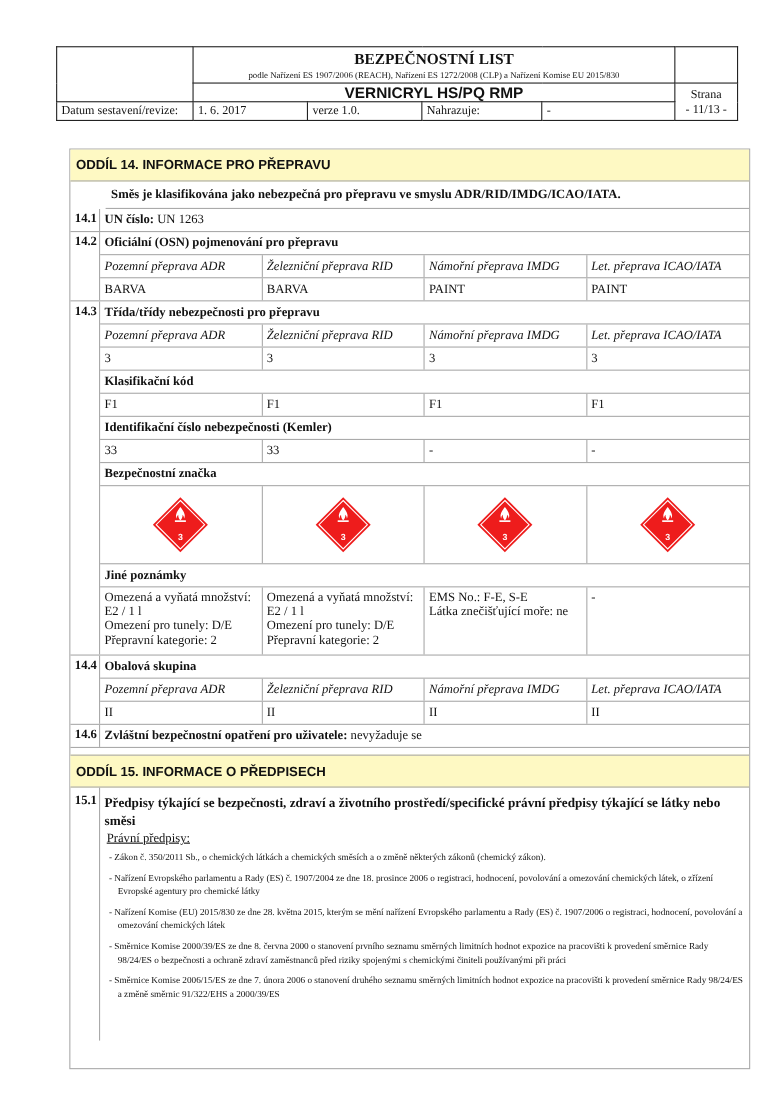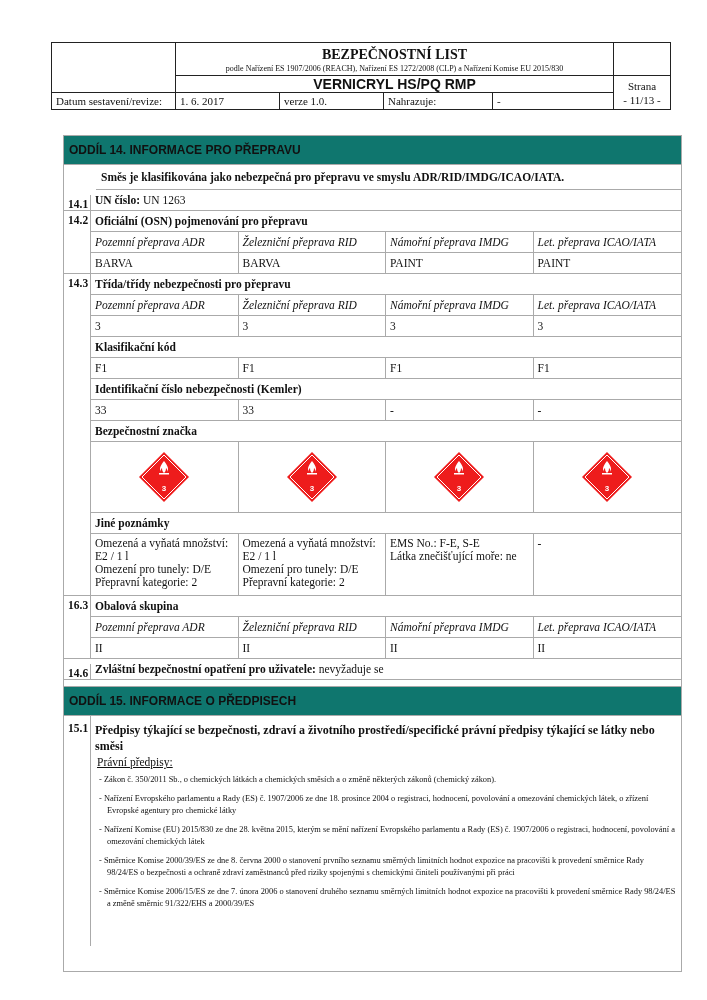--- a/index.html
+++ b/index.html
@@ -7,35 +7,35 @@
   .hdr { position: absolute; left: 51px; top: 42px; width: 620px; border-collapse: collapse; font-family: "Liberation Serif", serif; }
   .hdr td { border: 1px solid #222; padding: 0 4px; font-size: 11px; height: 16px; }
   .hdr .logo { width: 115px; height: 44px; }
   .hdr .title { text-align: center; }
   .hdr .title .t1 { font-weight: bold; font-size: 14px; line-height: 17px; padding-top: 3px; }
   .hdr .title .t2 { font-size: 8px; line-height: 12px; }
   .hdr .prod { text-align: center; font-family: "Liberation Sans", sans-serif; font-weight: bold; font-size: 14px; }
   .hdr .strana { text-align: center; font-size: 11px; line-height: 14px; width: 48px; }
 
   .body-frame { position: absolute; left: 63px; top: 135px; width: 617px; height: 835px; border: 1px solid #aaa; }
-  .sec-head { background: #0f766e; font-family: "Liberation Sans", sans-serif; font-weight: bold; font-size: 12px; height: 28px; line-height: 28px; padding-left: 5px; border-bottom: 1px solid #aaa; }
+  .sec-head { background: #fef9c3; font-family: "Liberation Sans", sans-serif; font-weight: bold; font-size: 12px; height: 28px; line-height: 28px; padding-left: 5px; border-bottom: 1px solid #aaa; }
   .line { border-bottom: 1px solid #aaa; font-size: 11.5px; }
   .intro { font-weight: bold; height: 24px; line-height: 24px; padding-left: 5px; margin-left: 32px; }
   .row { display: flex; border-bottom: 1px solid #aaa; }
   .num { width: 27px; font-weight: bold; font-size: 11.5px; padding-left: 4px; padding-top: 3px; border-right: 1px solid #aaa; box-sizing: border-box; flex: none; }
   .cont { flex: 1; font-size: 11.5px; }
   .cont .lbl { font-weight: bold; padding: 3px 4px; line-height: 14px; }
   .sub-lbl { font-weight: bold; padding: 3px 4px; border-top: 1px solid #aaa; line-height: 14px; }
   .grid4 { display: flex; border-top: 1px solid #aaa; }
   .grid4 > div { width: 25%; padding: 3px 4px; box-sizing: border-box; border-right: 1px solid #aaa; line-height: 14px; font-size: 11.5px; }
   .grid4 > div:last-child { border-right: none; }
   .grid4.hd > div { font-style: italic; }
   .grid4.pics > div { height: 70px; display: flex; align-items: center; justify-content: center; }
   .grid4.notes > div { line-height: 13px; padding-bottom: 6px; }
-  .single { display: flex; border-bottom: 1px solid #aaa; font-size: 11.5px; align-items: flex-end; }
+  .single { display: flex; border-bottom: 1px solid #aaa; font-size: 11.5px; }
   .single .cont { padding: 3px 4px; line-height: 14px; }
   .single .lbl-b { font-weight: bold; }
   .legal-wrap { padding: 3px 4px; }
   .legal-title { font-weight: bold; font-size: 12px; line-height: 16px; }
   .legal-sub { text-decoration: underline; font-size: 11.5px; margin: 2px 0 6px 2px; }
   .legal-item { font-size: 8.4px; line-height: 12px; padding-left: 12px; text-indent: -8px; margin-bottom: 7px; }
 </style>
 </head>
 <body>
 
@@ -180,21 +180,21 @@
             <div>Látka znečišťující moře: ne</div>
           </div>
         <div>
             <div>-</div>
           </div>
       </div>
     </div>
   </div>
 
   <div class="row">
-    <div class="num">16.3</div>
+    <div class="num">14.4</div>
     <div class="cont">
       <div class="lbl">Obalová skupina</div>
       <div class="grid4 hd">
         <div>Pozemní přeprava ADR</div>
         <div>Železniční přeprava RID</div>
         <div>Námořní přeprava IMDG</div>
         <div>Let. přeprava ICAO/IATA</div>
       </div>
       <div class="grid4">
         <div>II</div>
@@ -212,20 +212,20 @@
 
   <div class="sec-head" style="margin-top:6px;border-top:1px solid #aaa">ODDÍL 15. INFORMACE O PŘEDPISECH</div>
 
   <div class="row" style="border-bottom:none;height:230px">
     <div class="num" style="padding-top:6px">15.1</div>
     <div class="cont legal-wrap">
       <div class="legal-title" style="padding-top:3px">Předpisy týkající se bezpečnosti, zdraví a životního prostředí/specifické právní předpisy týkající se látky nebo směsi</div>
       <div class="legal-sub">Právní předpisy:</div>
       <div id="legal-list">
           <div class="legal-item">-  Zákon č. 350/2011 Sb., o chemických látkách a chemických směsích a o změně některých zákonů (chemický zákon).</div>
-          <div class="legal-item">-  Nařízení Evropského parlamentu a Rady (ES) č. 1907/2006 ze dne 18. prosince 2004 o registraci, hodnocení, povolování a omezování chemických látek, o zřízení Evropské agentury pro chemické látky</div>
+          <div class="legal-item">-  Nařízení Evropského parlamentu a Rady (ES) č. 1907/2004 ze dne 18. prosince 2006 o registraci, hodnocení, povolování a omezování chemických látek, o zřízení Evropské agentury pro chemické látky</div>
           <div class="legal-item">-  Nařízení Komise (EU) 2015/830 ze dne 28. května 2015, kterým se mění nařízení Evropského parlamentu a Rady (ES) č. 1907/2006 o registraci, hodnocení, povolování a omezování chemických látek</div>
           <div class="legal-item">-  Směrnice Komise 2000/39/ES ze dne 8. června 2000 o stanovení prvního seznamu směrných limitních hodnot expozice na pracovišti k provedení směrnice Rady 98/24/ES o bezpečnosti a ochraně zdraví zaměstnanců před riziky spojenými s chemickými činiteli používanými při práci</div>
           <div class="legal-item">-  Směrnice Komise 2006/15/ES ze dne 7. února 2006 o stanovení druhého seznamu směrných limitních hodnot expozice na pracovišti k provedení směrnice Rady 98/24/ES a změně směrnic 91/322/EHS a 2000/39/ES</div>
         </div>
     </div>
   </div>
 </div>
 
 </body></html>

